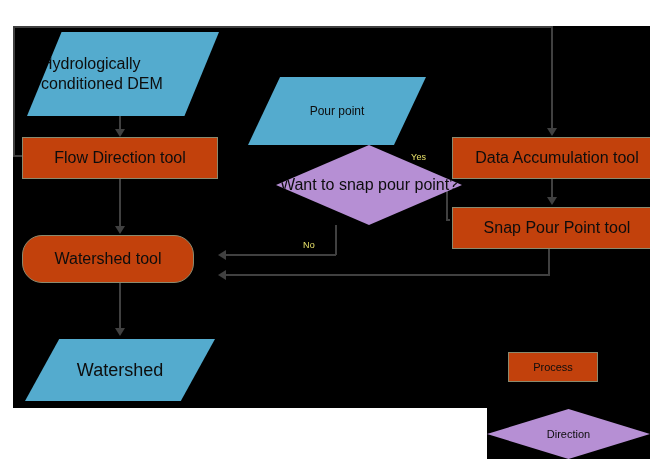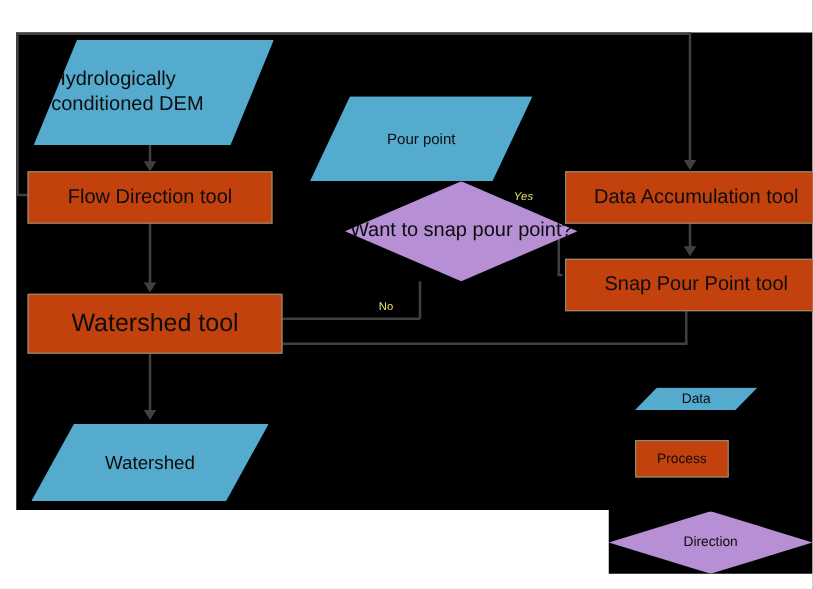--- a/index.html
+++ b/index.html
@@ -39,33 +39,33 @@
         -webkit-clip-path:polygon(50% 0,100% 50%,50% 100%,0 50%);
         clip-path:polygon(50% 0,100% 50%,50% 100%,0 50%);}
 
   
   #n-dem         {left:27px; top:32px;  width:192px;height:84px; font-size:16px;}
   #n-dem .txt    {line-height:1.28;padding-left:14px;text-align:left;width:100%;}
   #n-pour        {left:248px;top:40px;  width:178px;height:68px; font-size:12px;margin-top:37px;}
   #n-flowdir     {left:22px; top:137px; width:196px;height:42px; font-size:16px;}
   #n-flowacc     {left:452px;top:137px; width:210px;height:42px; font-size:16px;}
   #n-snap        {left:452px;top:207px; width:210px;height:42px; font-size:16px;}
-  #n-watershed-t {left:22px; top:235px; width:204px;height:48px; font-size:20px;}
-  #n-watershed   {left:25px; top:339px; width:190px;height:62px; font-size:15px;text-align:center;}
+  #n-watershed-t {left:22px; top:235px; width:172px;height:48px; font-size:16px;border-radius:20px;}
+  #n-watershed   {left:25px; top:339px; width:190px;height:62px; font-size:18px;text-align:center;}
   #n-decision    {left:232px;top:145px; width:186px;height:80px; font-size:16px;margin-left:44px;}
   #n-decision .txt{line-height:1.25;}
 
   
   .branch-label{position:absolute;font-size:9px;color:#e8e26a;letter-spacing:.2px;}
-  #lbl-yes{left:411px;top:152px;font-style:italic;}
+  #lbl-yes{left:411px;top:152px;}
   #lbl-no {left:303px;top:240px;}
 
   
   #lg-data    {left:508px;top:310px;width:98px;height:18px;font-size:11px;}
-  #lg-process {left:508px;top:352px;width:75px;height:30px;font-size:11px;}
+  #lg-process {left:508px;top:352px;width:90px;height:30px;font-size:11px;}
   #lg-decision{left:487px;top:409px;width:163px;height:50px;font-size:11px;}
 </style>
 </head>
 <body>
 
 <div id="stage">
 
   <div class="panel" id="panel-main"></div>
   <div class="panel" id="panel-legend"></div>
 
@@ -131,23 +131,20 @@
     <span class="txt">Watershed</span>
   </div>
 
   <div class="node decision-shape" id="n-decision">
     <span class="txt">Want to snap pour point?</span>
   </div>
 
   <div class="branch-label" id="lbl-yes">Yes</div>
   <div class="branch-label" id="lbl-no">No</div>
 
-  <div class="node data-shape" id="lg-data">
-    <span class="txt">Data</span>
-  </div>
 
   <div class="node process-shape" id="lg-process">
     <span class="txt">Process</span>
   </div>
 
   <div class="node decision-shape" id="lg-decision">
     <span class="txt">Direction</span>
   </div>
 
 </div>

